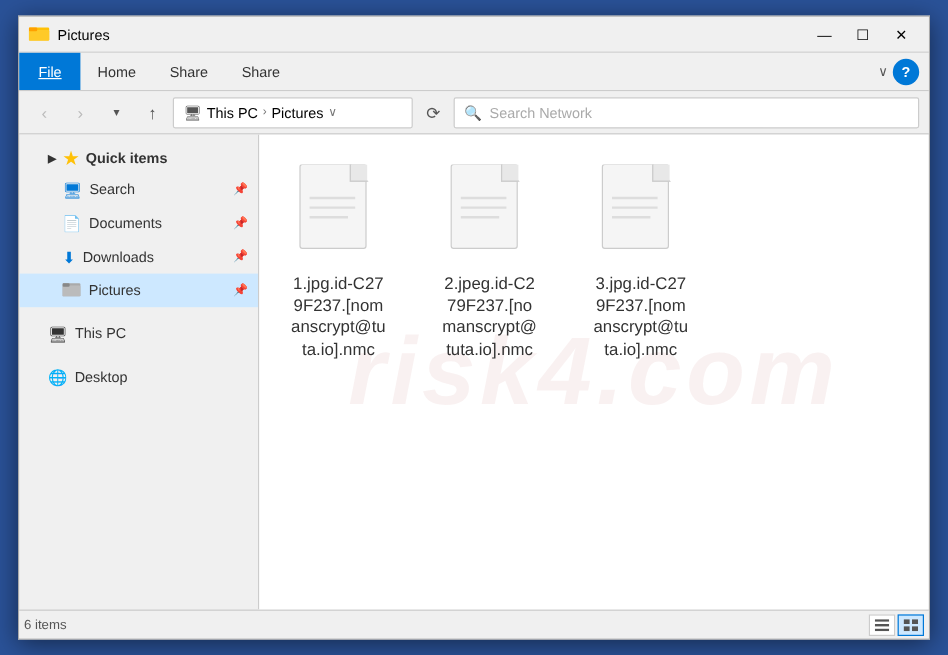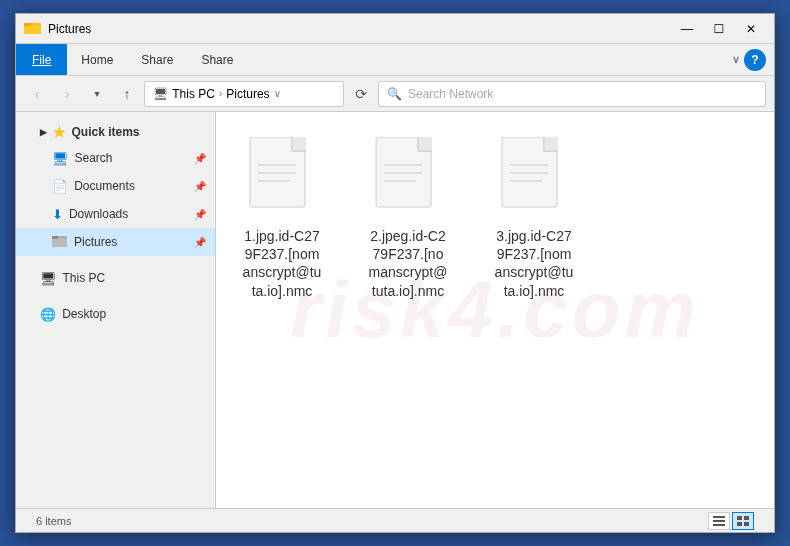--- a/index.html
+++ b/index.html
@@ -265,21 +265,21 @@
       word-break: break-all;
       line-height: 1.3;
     }
     
     .status-bar {
       height: 24px;
       background: #f0f0f0;
       border-top: 1px solid #ccc;
       display: flex;
       align-items: center;
-      padding: 0 20px;
+      padding: 0 4px;
       font-size: 11px;
       color: #555;
       text-align: right;
     }
     .status-right {
       margin-left: auto;
       display: flex;
       gap: 2px;
     }
     .view-btn {

